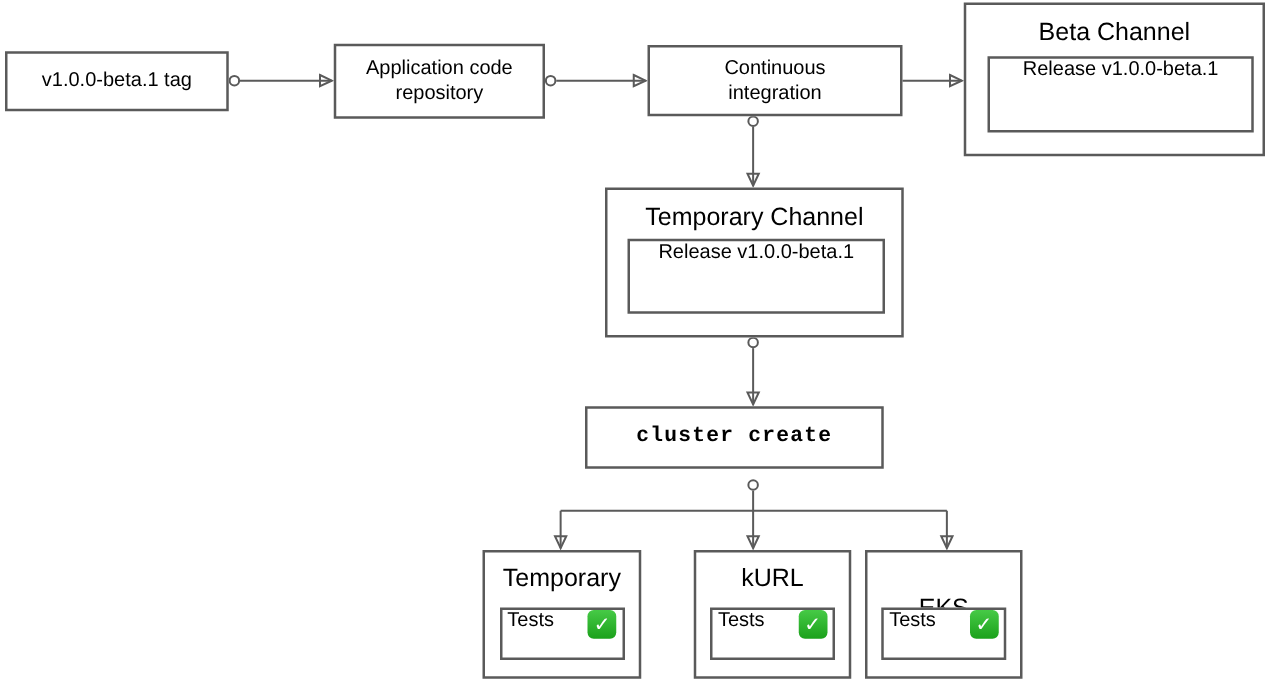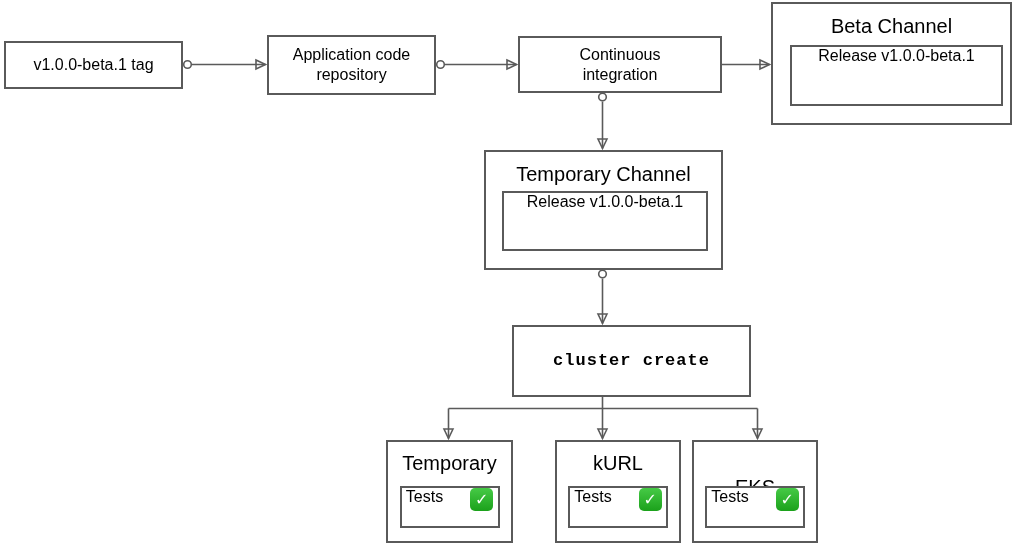--- a/index.html
+++ b/index.html
@@ -158,21 +158,21 @@
     </div>
   </div>
 
   <div class="container-node" style="left:484px; top:150px; width:239px; height:120px;padding-left:25px;">
     <div class="container-title" style="top:12px;">Temporary Channel</div>
     <div class="inner-box" style="left:16px; top:39px; width:206px; height:60px;">
       <span>Release v1.0.0-beta.1</span>
     </div>
   </div>
 
-  <div class="node mono-node" style="left:512px; top:325px; width:239px; height:72px;">
+  <div class="node mono-node" style="left:468px; top:325px; width:239px; height:50px;">
     <span>cluster create</span>
   </div>
 
   <div class="container-node" style="left:386px; top:440px; width:127px; height:103px;">
     <div class="container-title" style="top:11px;">Temporary</div>
     <div class="inner-box tests-box">
       <span>Tests</span>
       <span class="check-badge">
         <span>✓</span>
       </span>

